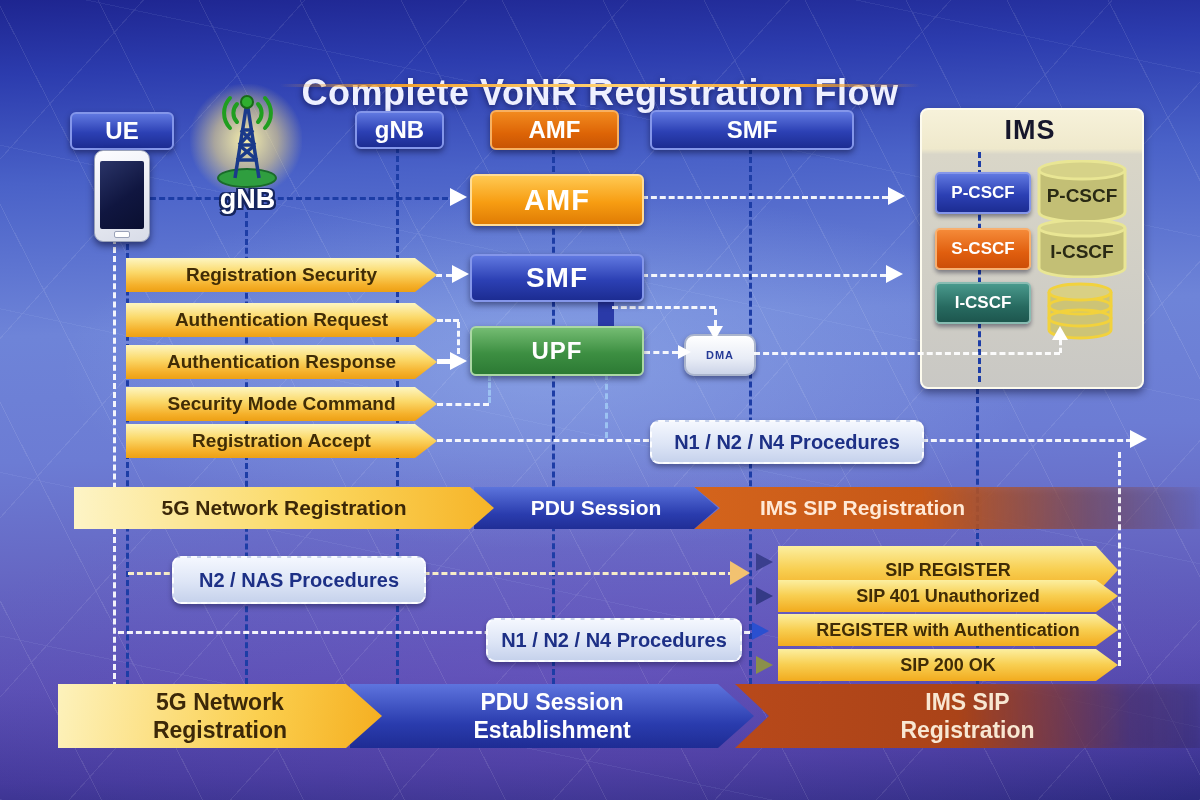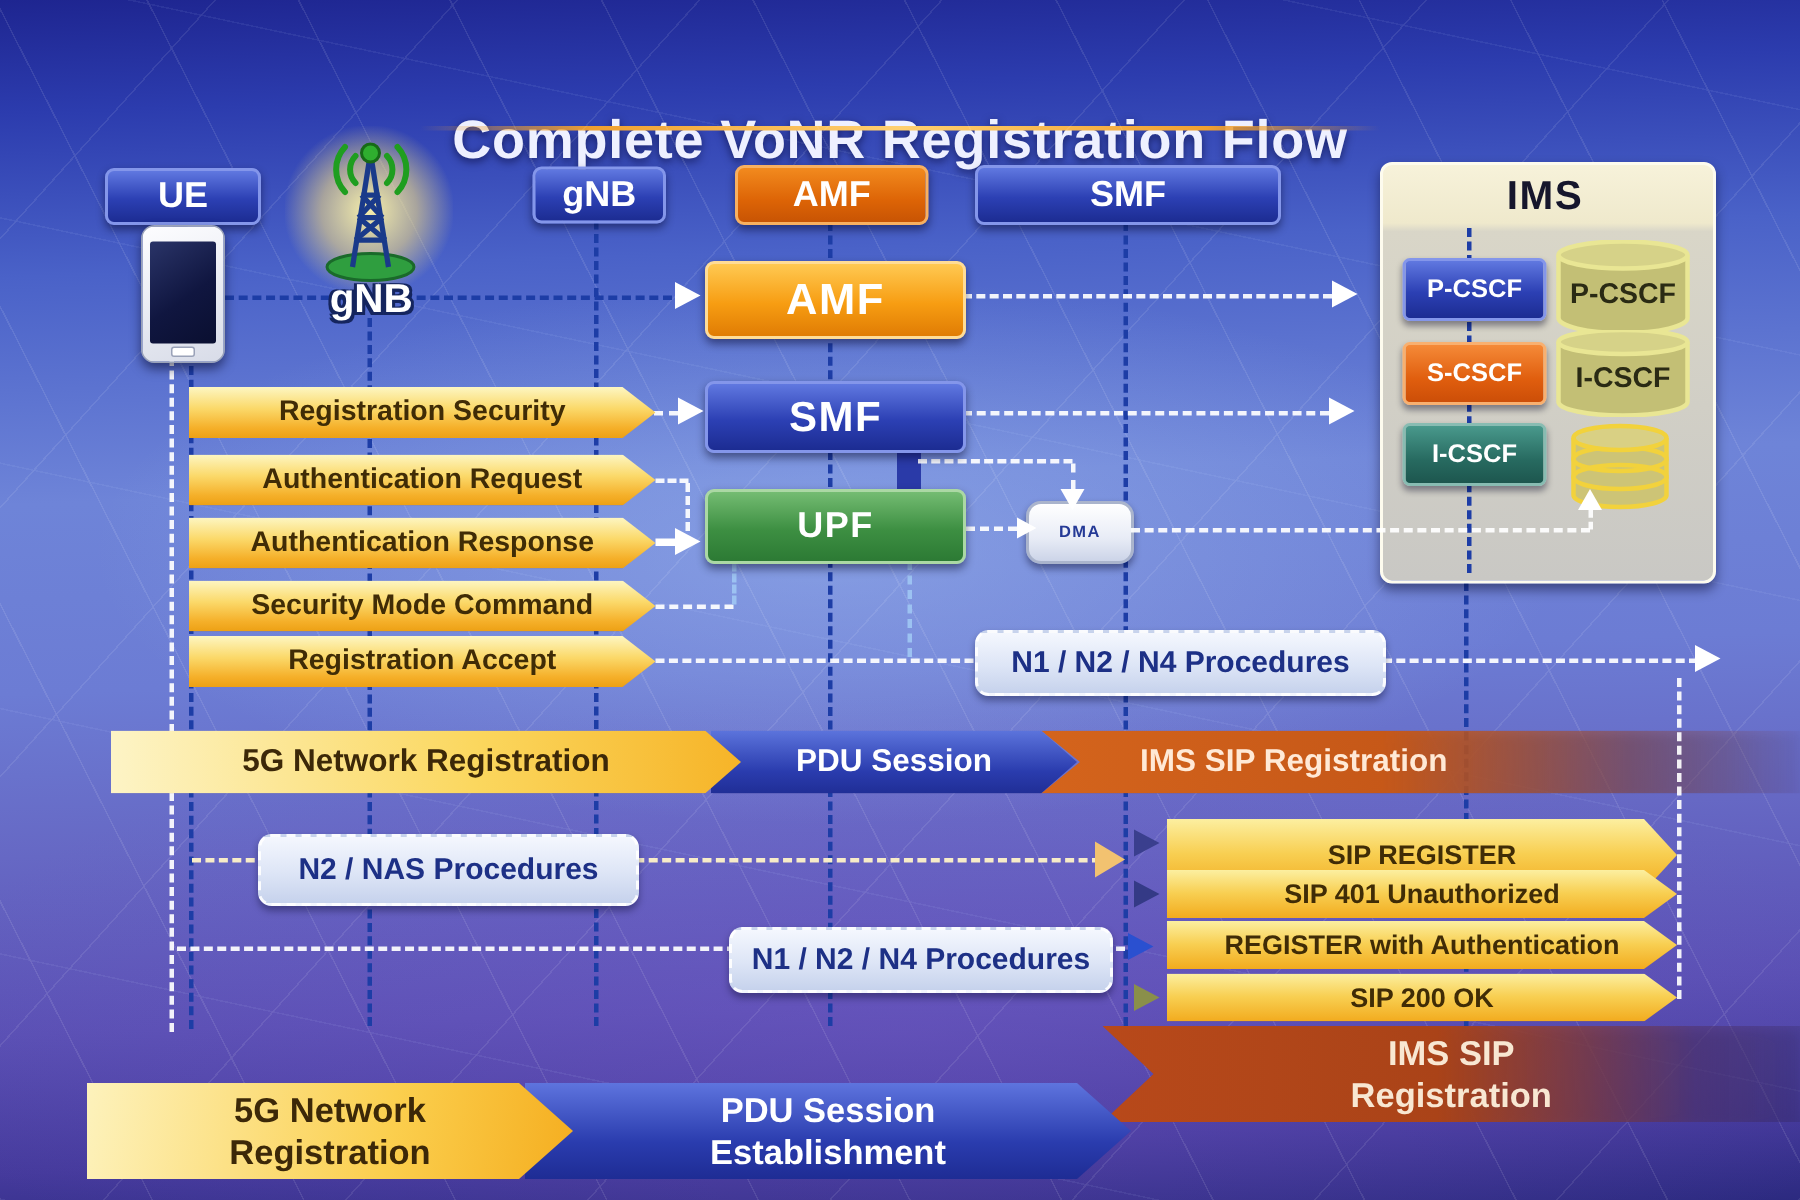--- a/index.html
+++ b/index.html
@@ -42,21 +42,21 @@
   
   .msg{background:linear-gradient(180deg,#fdf6c2 0%,#fbd96a 42%,#f5b02a 80%,#eda014 100%);
     color:#402c06;font-weight:bold;font-size:19px;z-index:5;
     clip-path:polygon(0 0,calc(100% - 22px) 0,100% 50%,calc(100% - 22px) 100%,0 100%);
     filter:drop-shadow(0 3px 3px rgba(10,10,40,.40));}
   .sipmsg{font-size:18px;background:linear-gradient(180deg,#fcefa0 0%,#f8cf52 48%,#f2ab1e 100%);}
   
   .seg{height:42px;font-weight:bold;font-size:21px;z-index:3;filter:drop-shadow(0 3px 3px rgba(10,10,40,.35));}
   .seg-tip{clip-path:polygon(0 0,calc(100% - 24px) 0,100% 50%,calc(100% - 24px) 100%,0 100%);}
   .bseg{height:64px;font-weight:bold;font-size:23px;line-height:28px;z-index:3;filter:drop-shadow(0 3px 4px rgba(10,10,40,.4));}
-  .bseg-tip{clip-path:polygon(0 0,calc(100% - 36px) 0,100% 50%,calc(100% - 36px) 100%,0 100%);margin-top:38px;}
+  .bseg-tip{clip-path:polygon(0 0,calc(100% - 36px) 0,100% 50%,calc(100% - 36px) 100%,0 100%);}
   
   .proc{background:linear-gradient(180deg,#f4f7fe 0%,#dde5f6 55%,#c6d2ec 100%);color:#1d3086;
     border-radius:9px;border:2px dashed rgba(255,255,255,.9);font-weight:bold;font-size:20px;
     box-shadow:0 3px 5px rgba(0,0,30,.35);z-index:5;}
   .dma{background:linear-gradient(180deg,#ffffff 0%,#e8ecf6 60%,#ccd4e8 100%);border:2px solid #aab4cc;
     border-radius:10px;color:#253a96;font-weight:bold;font-size:11px;letter-spacing:1px;z-index:5;box-shadow:0 3px 5px rgba(0,0,30,.4);text-align:right;}
   
   .ims-panel{background:linear-gradient(180deg,#f7f2da 0%,#efe9cc 14%,#d9d6c8 16%,#c9c8c4 100%);
     border:2px solid #fdfbee;border-radius:8px;box-shadow:0 4px 8px rgba(0,0,30,.45);z-index:5;}
   .ims-title{color:#16162c;font-weight:bold;font-size:27px;letter-spacing:1px;}

